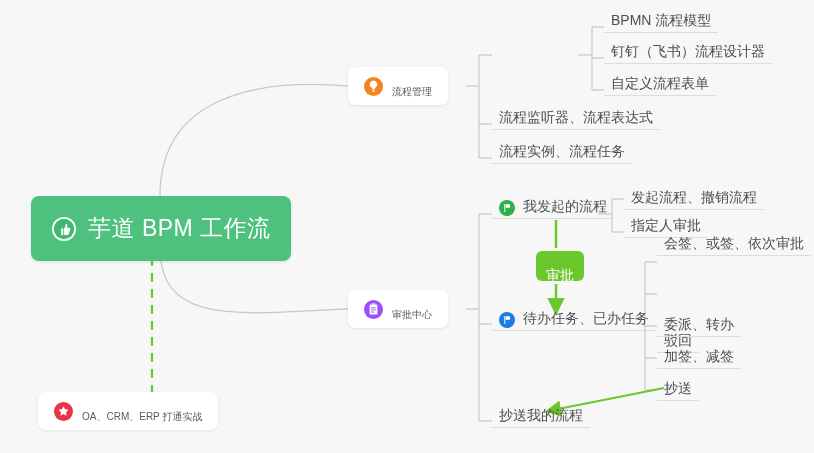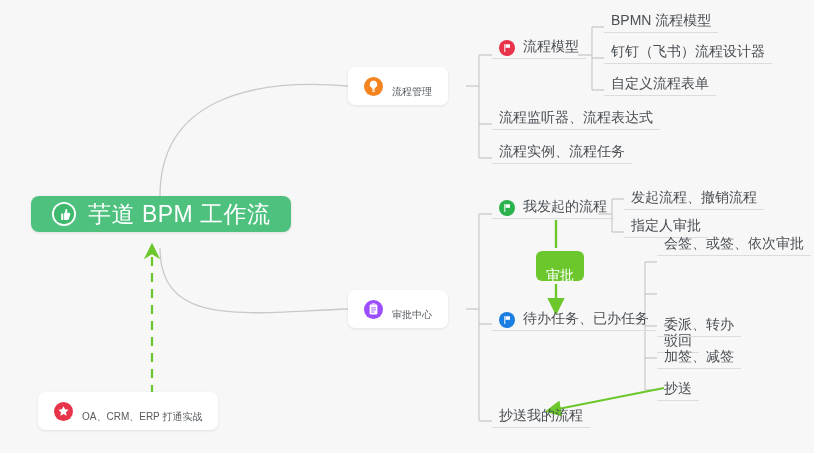--- a/index.html
+++ b/index.html
@@ -36,21 +36,21 @@
     align-items: center;
     box-sizing: border-box;
     white-space: nowrap;
   }
 
   
   .root {
     background: #4ec17f;
     border-radius: 8px;
     padding: 0 20px;
-    height: 36px;
+    height: 65px;
     box-shadow: 0 1px 3px rgba(0,0,0,0.10);
   }
   .root .label {
     color: #ffffff;
     font-size: 23px;
     letter-spacing: 0.5px;
     margin-left: 11px;
   }
 
   
@@ -193,30 +193,20 @@
         <circle cx="9.5" cy="9.5" r="9.5" fill="#f5831f"></circle>
         <path d="M9.5 3.6 a3.7 3.7 0 0 1 2.1 6.8 c-0.5 0.4 -0.7 0.8 -0.7 1.3
                  h-2.8 c0 -0.5 -0.2 -0.9 -0.7 -1.3 A3.7 3.7 0 0 1 9.5 3.6 z" fill="#fff"></path>
         <rect x="8.1" y="12.3" width="2.8" height="1.1" rx="0.5" fill="#fff"></rect>
         <rect x="8.4" y="14" width="2.2" height="1.1" rx="0.5" fill="#fff"></rect>
       </svg>
     </span>
     <span class="label">流程管理</span>
   </div>
 
-  <div class="node leaf" style="left:492px; top:31px;">
-    <span class="ico">
-      <svg width="16" height="16" viewBox="0 0 16 16">
-        <circle cx="8" cy="8" r="8" fill="#e8344a"></circle>
-        <path d="M5.3 4 h0.95 v8 h-0.95 z" fill="#fff"></path>
-        <path d="M6.5 4.3 h4.5 v3.5 h-4.5 z" fill="#fff"></path>
-      </svg>
-    </span>
-    <span class="label hasicon">流程模型</span>
-  </div>
 
   <div class="node leaf" style="left:604px; top:5px;">
     <span class="label">BPMN 流程模型</span>
   </div>
   <div class="node leaf" style="left:604px; top:36px;">
     <span class="label">钉钉（飞书）流程设计器</span>
   </div>
   <div class="node leaf" style="left:604px; top:68px;">
     <span class="label">自定义流程表单</span>
   </div>

